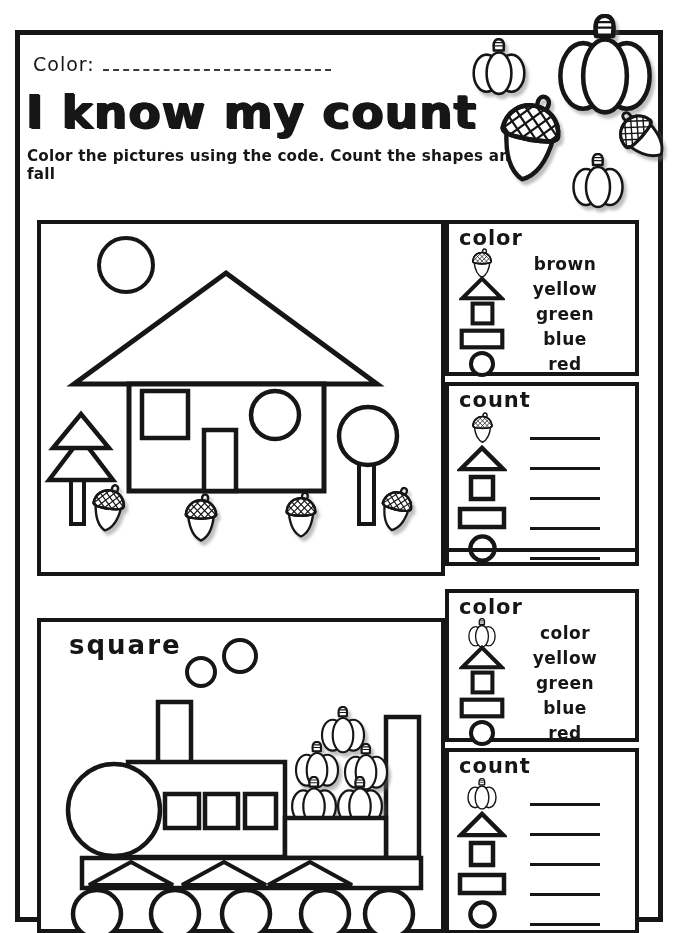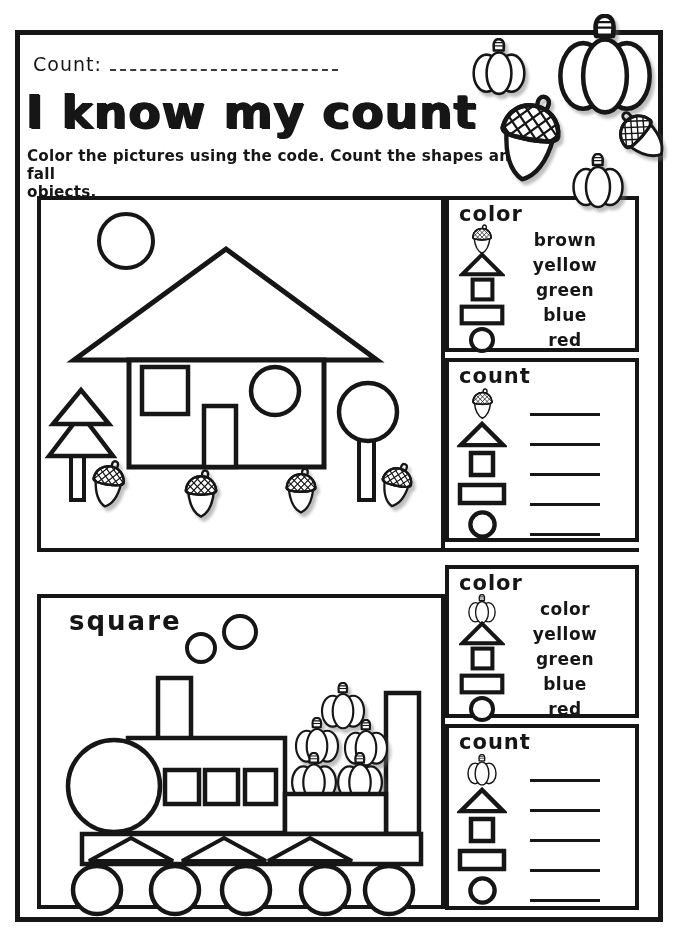--- a/index.html
+++ b/index.html
@@ -20,21 +20,21 @@
   .title{
     position:absolute;left:26px;top:84px;font-size:47px;font-weight:800;
     letter-spacing:1px;white-space:nowrap;
     text-shadow:1px 1px 0 #161616,-1px 0 0 #161616;
   }
   .instructions{
     position:absolute;left:27px;top:147px;width:500px;
     font-size:15.2px;line-height:18px;letter-spacing:.2px;font-weight:600;
   }
   .panel{
-    position:absolute;border:4px solid #161616;box-sizing:border-box;background:#fff;
+    position:absolute;border:4px solid #161616;box-sizing:border-box;background:#fff;margin-top:24px;
   }
   .hline{position:absolute;background:#161616;}
   .panel-header{font-size:21px;padding:2px 0 0 10px;letter-spacing:1px;font-weight:600;}
   .rows{display:flex;flex-direction:column;padding:1px 16px 2px 4px;}
   .crow{display:flex;align-items:center;}
   .color-panel .crow{height:25px;}
   .count-panel .crow{height:30px;}
   .icon-cell{width:58px;display:flex;justify-content:center;align-items:center;flex:0 0 58px;}
   .label-cell{flex:1;text-align:center;font-size:17px;letter-spacing:.5px;font-weight:600;}
   .line-cell{flex:1;display:flex;justify-content:center;align-items:flex-end;height:100%;padding-bottom:3px;box-sizing:border-box;}
@@ -83,26 +83,25 @@
     </symbol>
     <symbol id="sym-circle" viewBox="0 0 34 34">
       <circle cx="17" cy="17" r="12.5" fill="#ffffff" stroke="#161616" stroke-width="4.5"></circle>
     </symbol>
   </defs>
 </svg>
 
 <div class="frame"></div>
 
 <div class="name-row">
-  <span>Count:</span><span class="name-line"></span>
+  <span>Color:</span><span class="name-line"></span>
 </div>
 <div class="title">I know my count</div>
 <div class="instructions">
   <div>Color the pictures using the code. Count the shapes and fall</div>
-  <div>objects.</div>
 </div>
 
 <div class="panel" style="left:37px;top:196px;width:408px;height:356px;">
   <svg class="pic-svg" width="400" height="348" viewBox="0 0 400 348">
     <circle cx="85" cy="41" r="27" fill="#fff" stroke="#161616" stroke-width="4"></circle>
     <polygon points="185,49 336,160 33,160" fill="#fff" stroke="#161616" stroke-width="5"></polygon>
     <rect x="88" y="160" width="195" height="107" fill="#fff" stroke="#161616" stroke-width="5"></rect>
     <rect x="101" y="167" width="46" height="47" fill="#fff" stroke="#161616" stroke-width="4.5"></rect>
     <circle cx="234" cy="191" r="24" fill="#fff" stroke="#161616" stroke-width="4.5"></circle>
     <rect x="163" y="206" width="32" height="61" fill="#fff" stroke="#161616" stroke-width="4.5"></rect>

